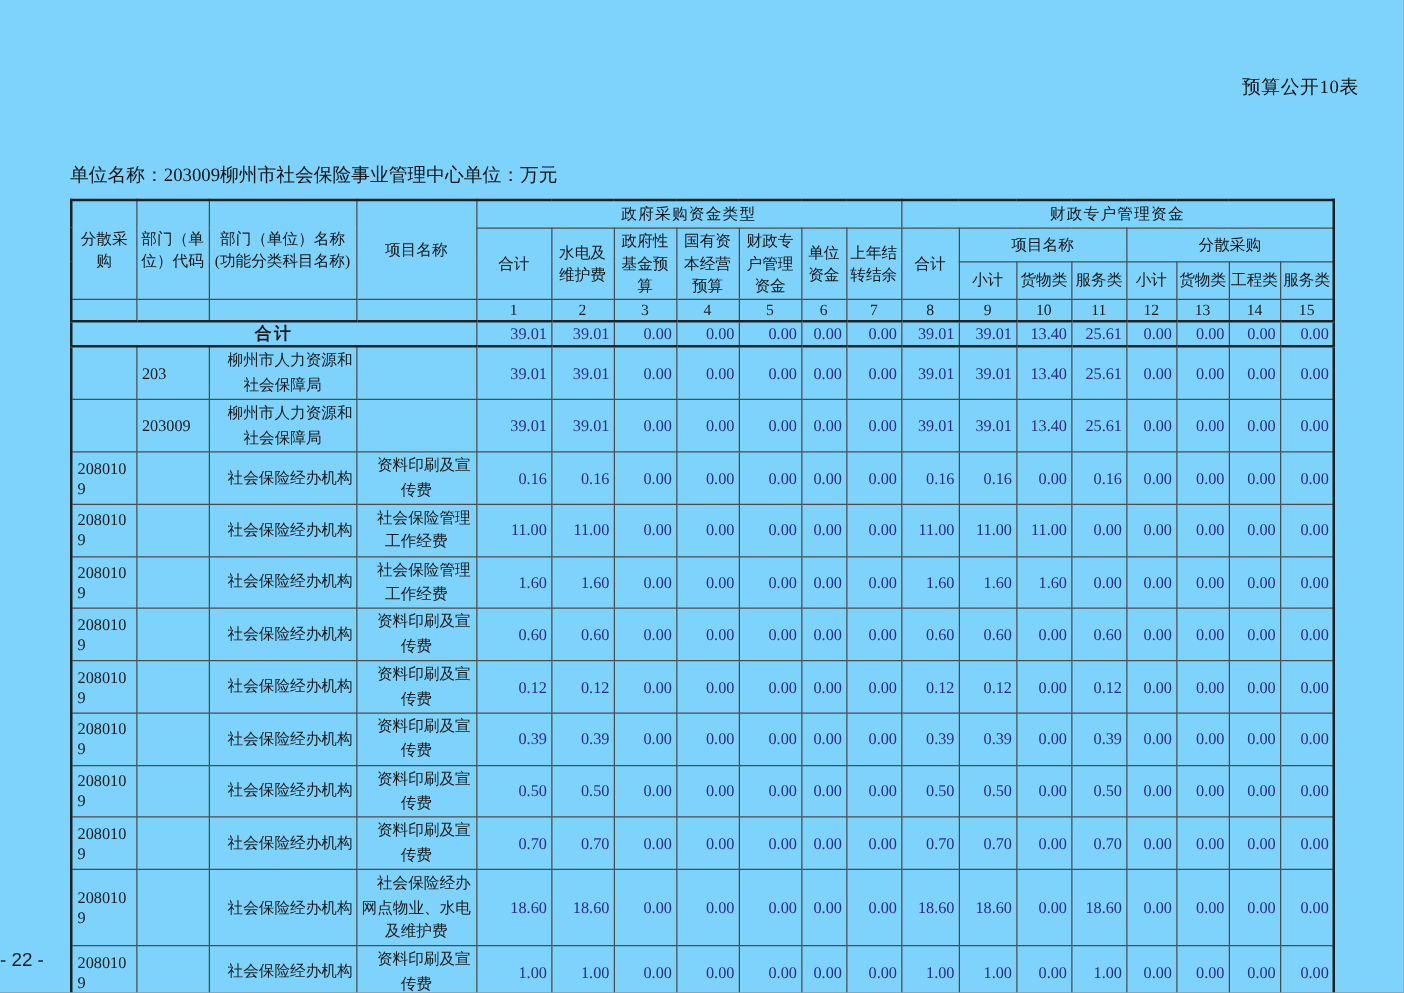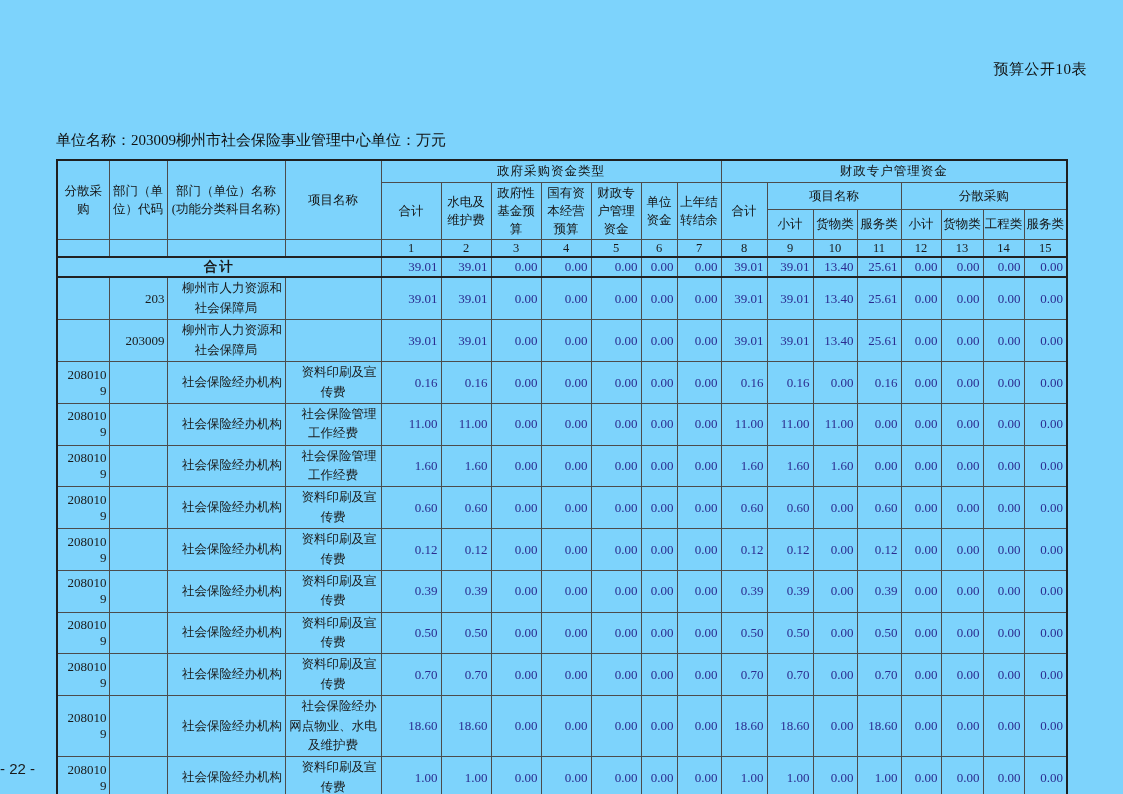--- a/index.html
+++ b/index.html
@@ -75,21 +75,21 @@
     border-bottom: 2px solid #222;
   }
   td.c-num {
     text-align: right;
     padding: 1px 3px 1px 1px;
     font-size: 13px;
     color: #2b2b8f;
     font-family: "Liberation Serif", "DejaVu Serif", serif;
   }
   td.c-code {
-    text-align: right;
+    text-align: left;
     padding: 1px 2px 1px 4px;
     font-size: 13px;
     color: #1a1a1a;
   }
   td.c-name {
     text-align: center;
     padding: 1px 2px 1px 2px;
     text-indent: 12px;
     font-size: 12.5px;
     line-height: 1.55;

